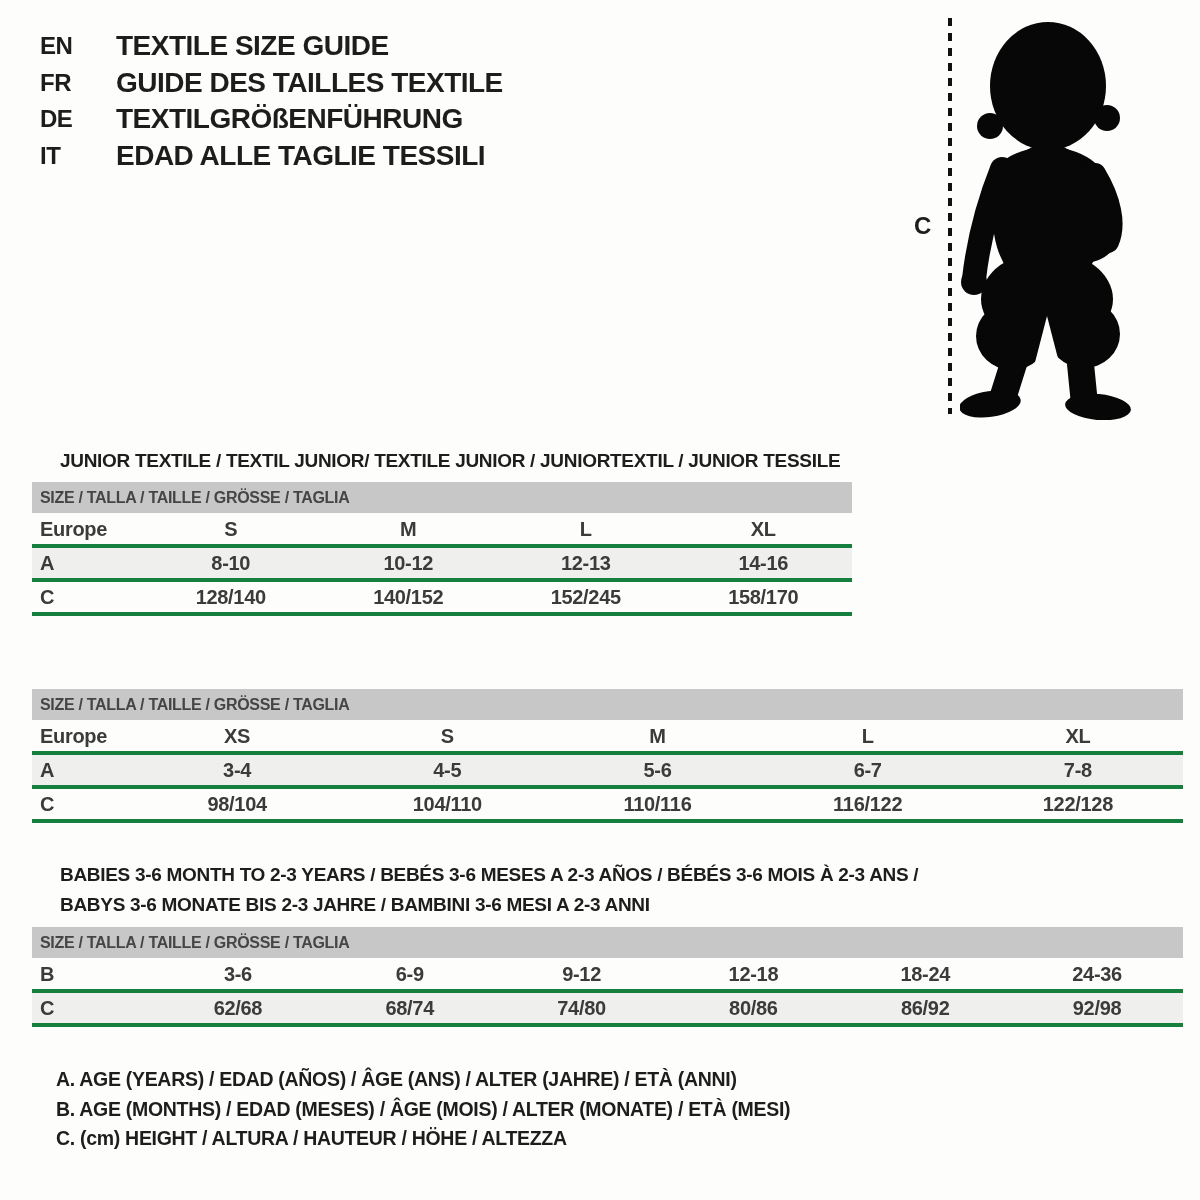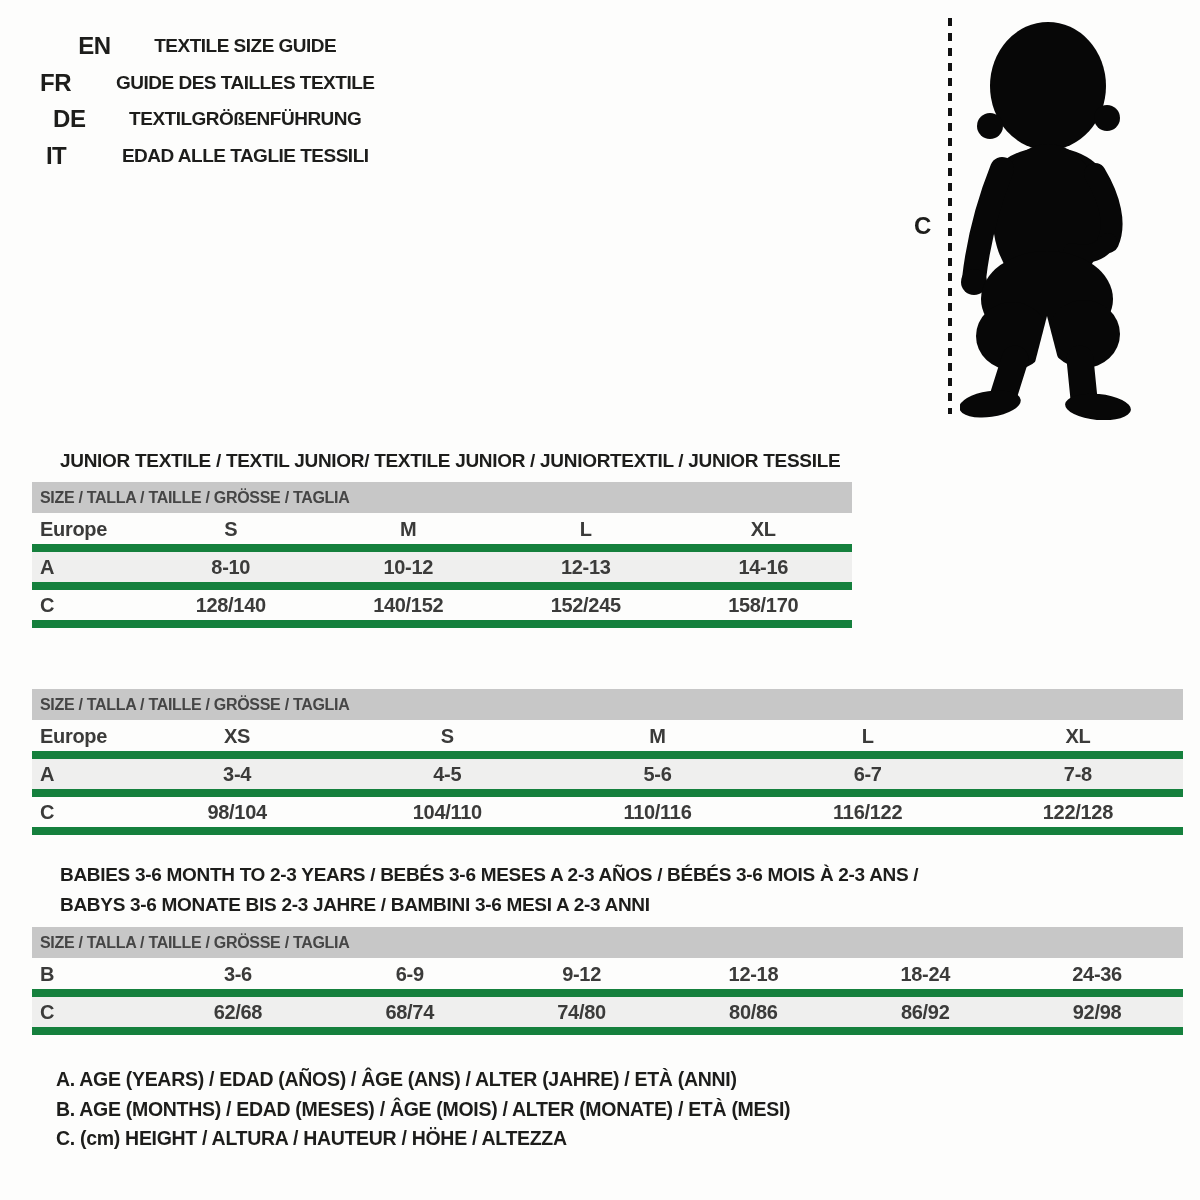--- a/index.html
+++ b/index.html
@@ -4,25 +4,25 @@
 <style>
   html,body { margin:0; padding:0; background:#ffffff; }
   .page {
     position:relative; width:1200px; height:1200px;
     background:#fdfdfc; overflow:hidden;
     font-family:"Liberation Sans", sans-serif;
     color:#1d1d1b;
   }
   
   .lang-block { position:absolute; left:40px; top:28px; }
-  .lang-row { display:flex; align-items:center; height:36.5px;justify-content:center; }
+  .lang-row { display:flex; align-items:center; height:36.5px; }
   .lang-code {
     width:76px; font-size:24px; font-weight:bold; letter-spacing:-0.5px;
   }
-  .lang-title { font-size:19px; font-weight:bold; letter-spacing:-0.5px; white-space:nowrap; }
+  .lang-title { font-size:28px; font-weight:bold; letter-spacing:-0.5px; white-space:nowrap; }
 
   
   .measure-line { position:absolute; left:946px; top:14px; }
   .c-label {
     position:absolute; left:914px; top:212px;
     font-size:24px; font-weight:bold; color:#1d1d1b;
   }
   .silhouette { position:absolute; left:960px; top:14px; color:var(--silhouette,#070707); }
 
   
@@ -49,21 +49,21 @@
   
   table {
     position:absolute; left:32px; border-collapse:collapse; table-layout:fixed;
     font-size:20px; font-weight:bold; letter-spacing:-0.3px; color:#3b3b3a;
   }
   #junior-table   { top:514px; width:820px; }
   #children-table { top:721px; width:1151px; }
   #babies-table   { top:959px; width:1151px; }
   td { height:30px; text-align:center; padding:0; }
   td.row-label { text-align:left; padding-left:8px; }
-  tr { border-bottom:8px solid #15803d; }
+  tr { border-bottom:4px solid #15803d; }
   tr.alt { background:var(--row-alt-bg,#efefee); }
 
   
   .legend { position:absolute; left:40px; top:1068px; }
   .legend-line {
     font-size:19.5px; font-weight:bold; letter-spacing:-0.3px;
     height:29.5px; white-space:nowrap;margin-left:16px;
   }
 </style>
 </head>

